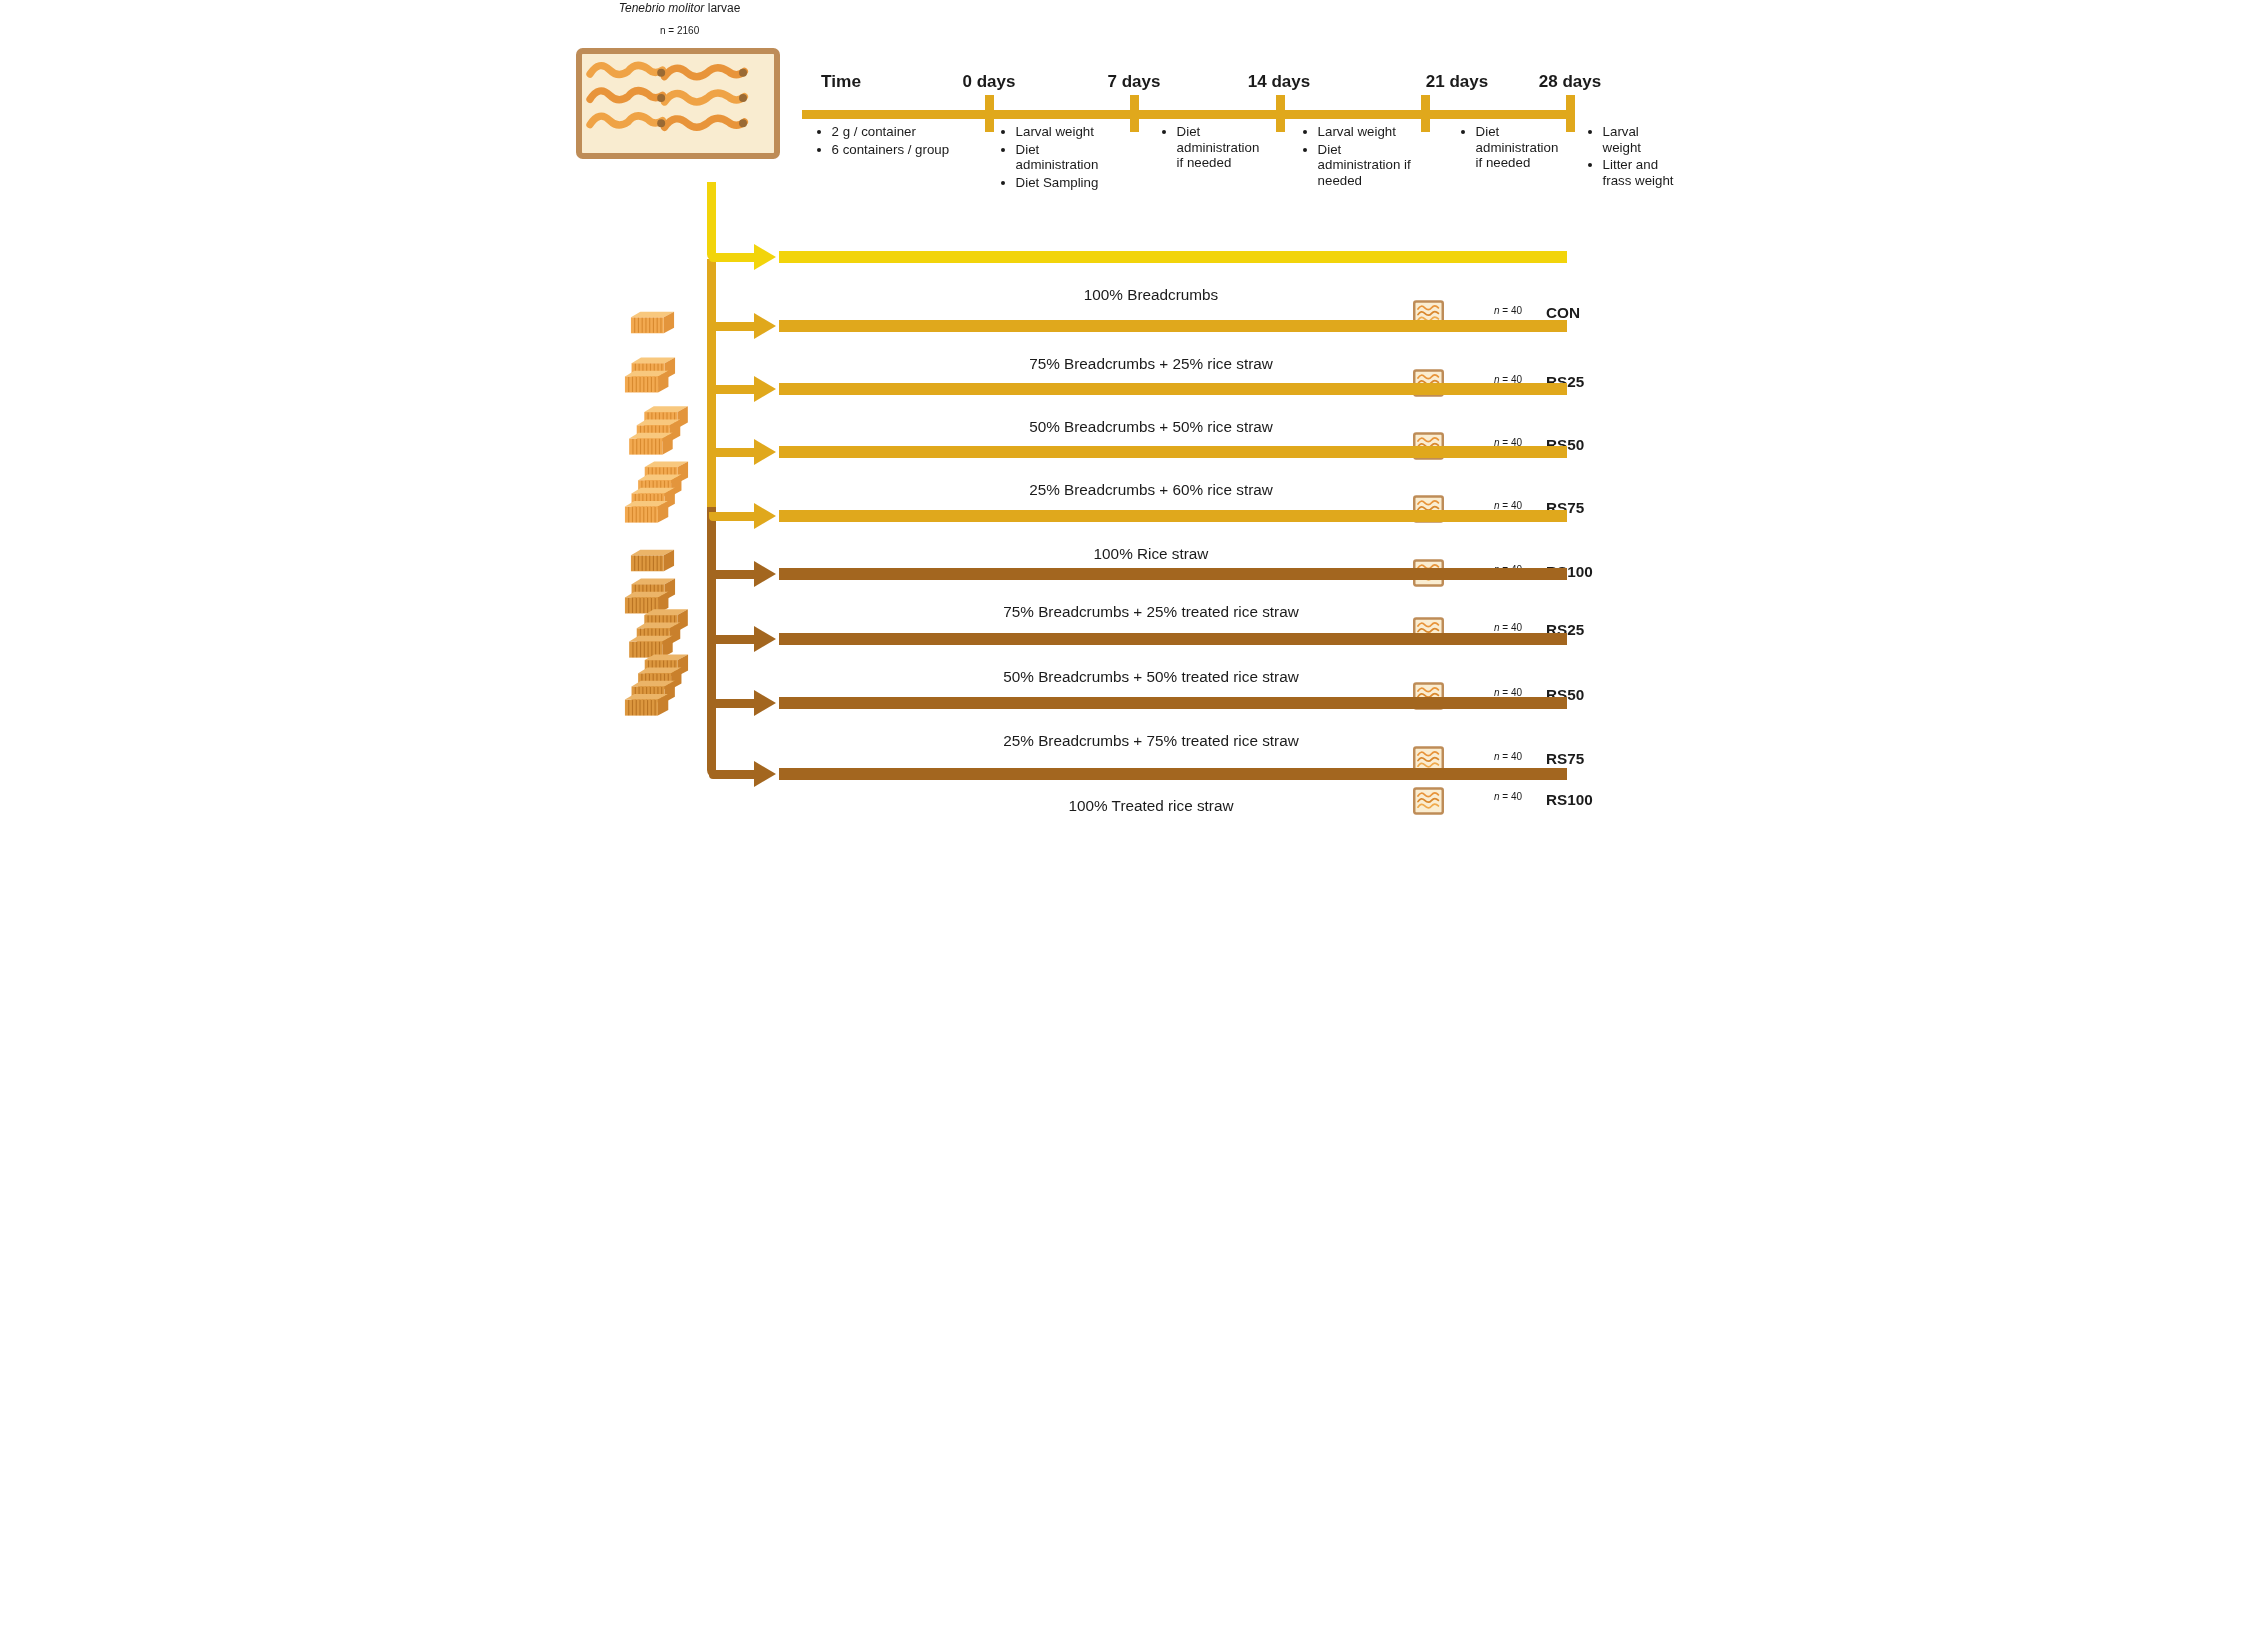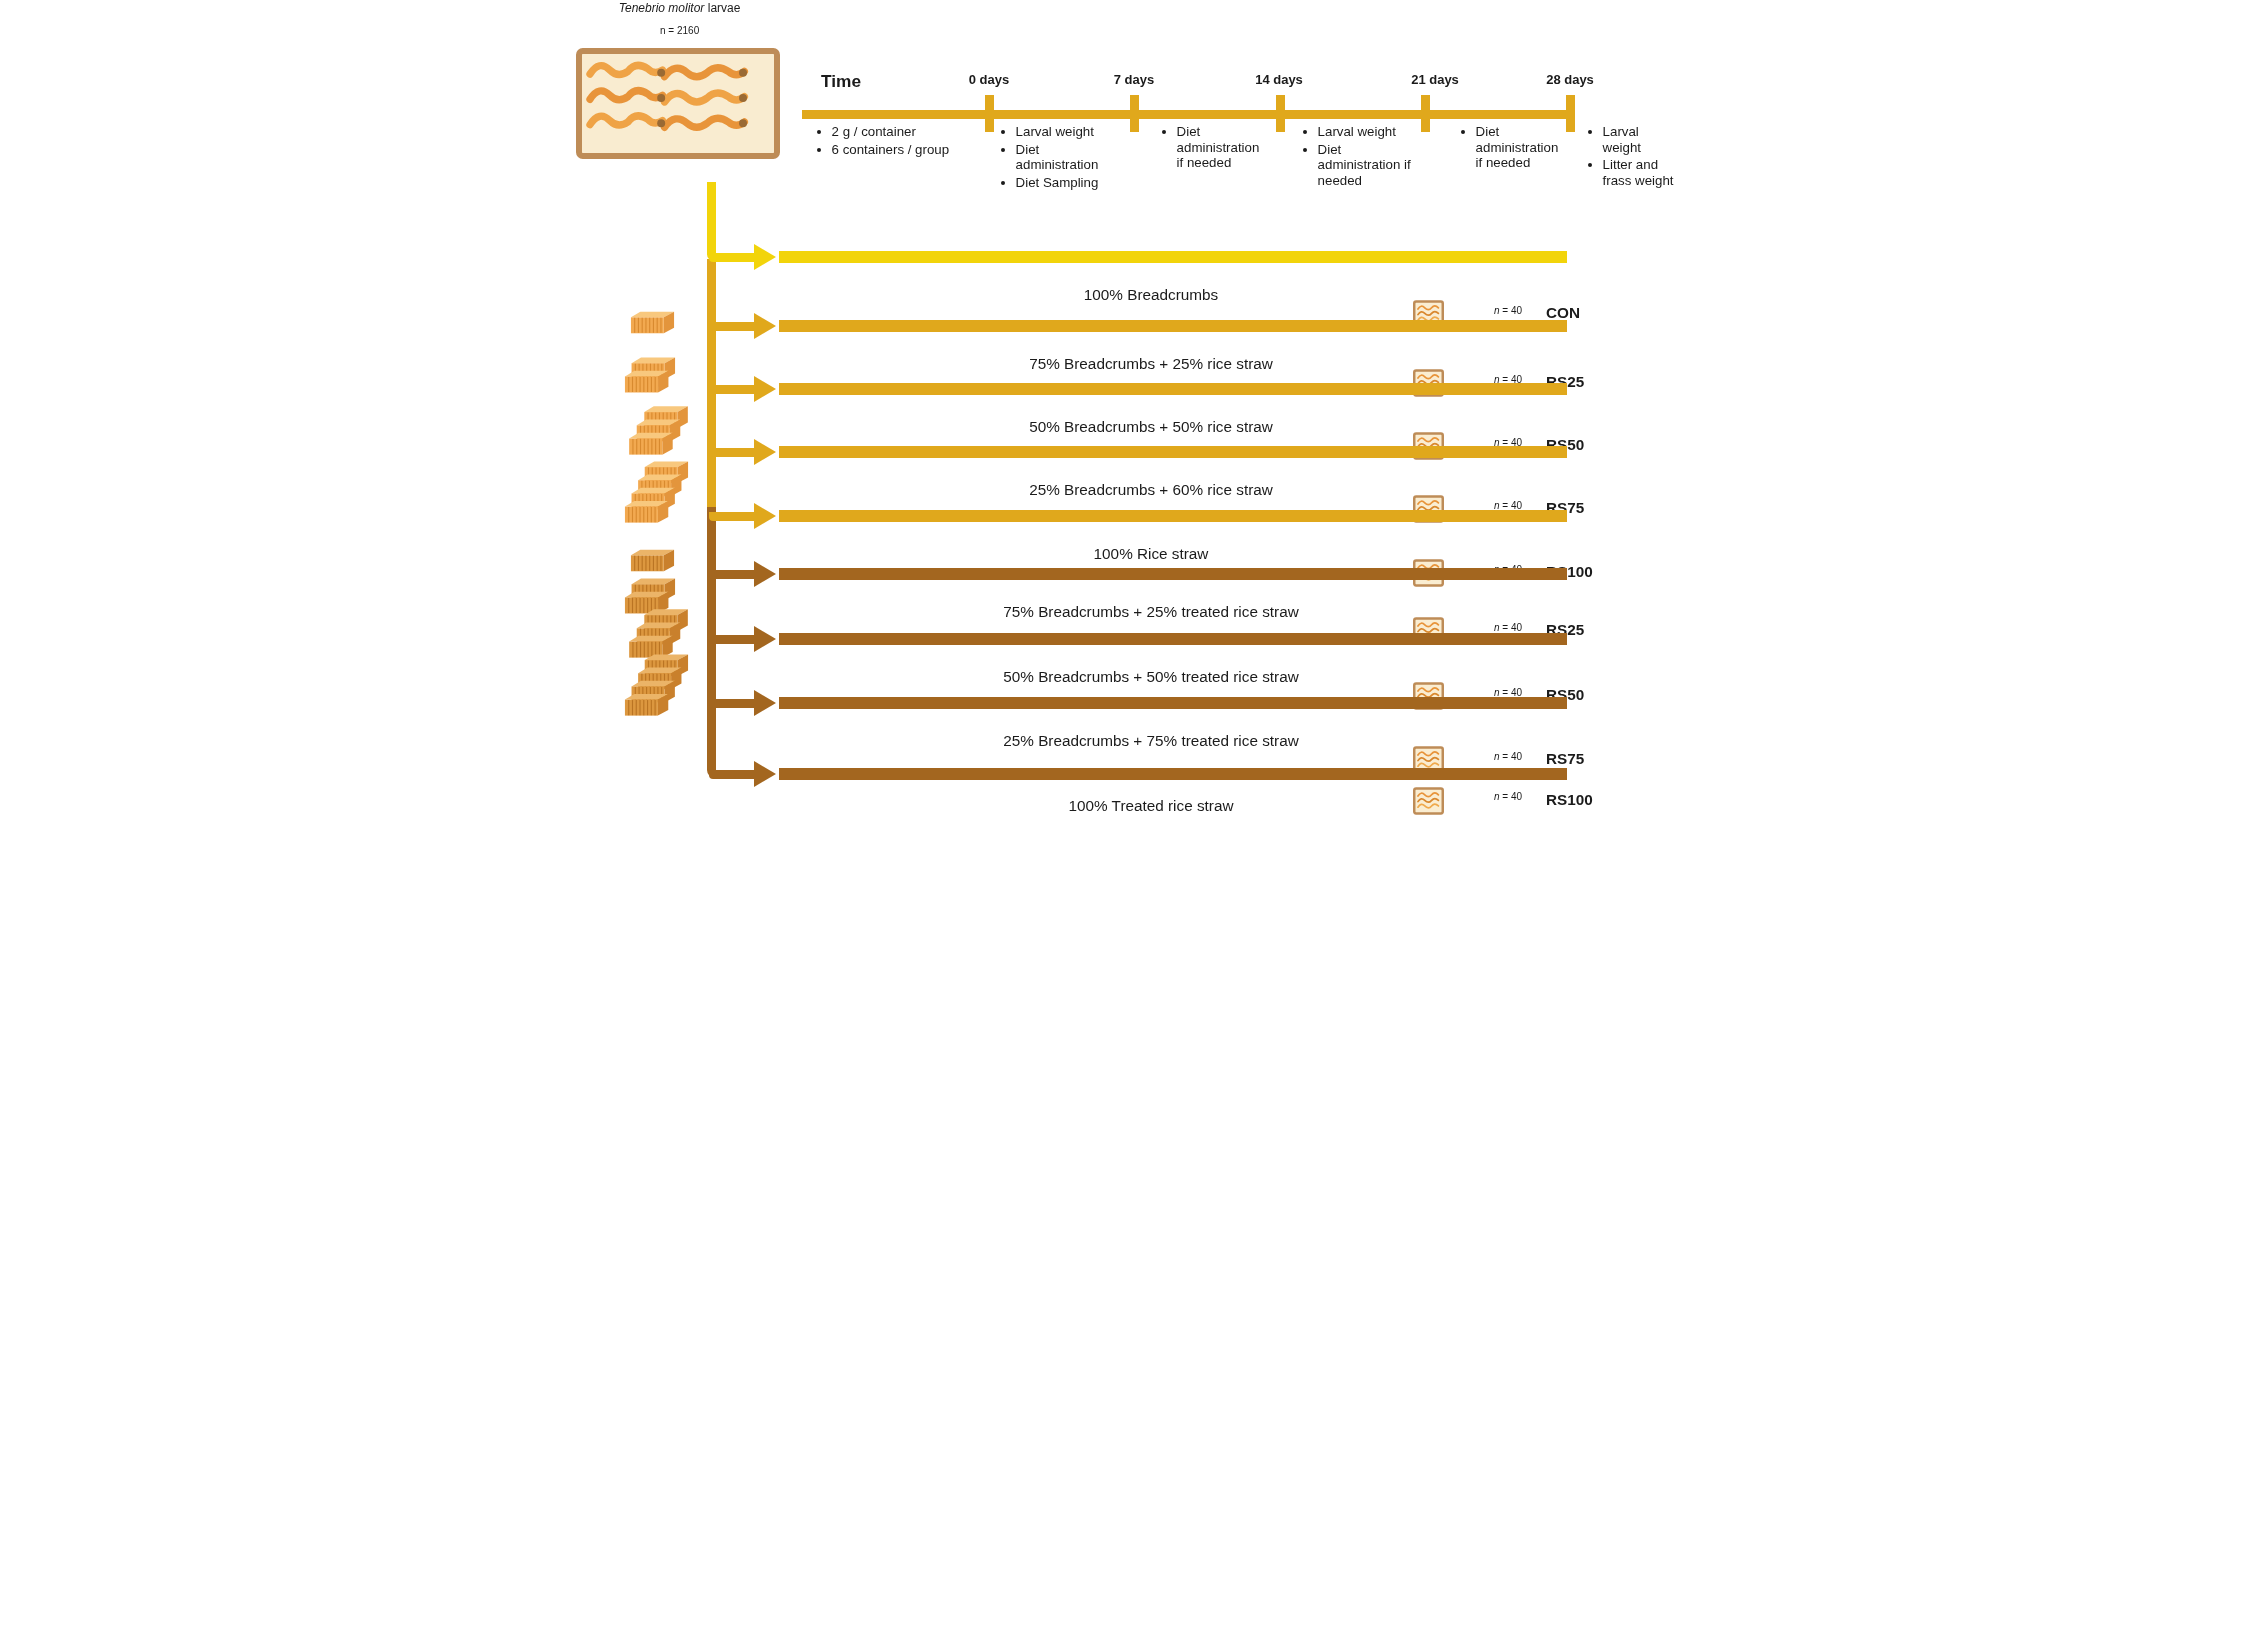--- a/index.html
+++ b/index.html
@@ -9,21 +9,21 @@
   
   .pop-title{position:absolute;left:14.6px;top:1px;width:200px;text-align:center;font-size:12px;line-height:1.25;}
   .pop-title .species{font-style:italic;}
   .pop-count{position:absolute;left:14.6px;top:25px;width:200px;text-align:center;font-size:10px;}
   .larvae-box{position:absolute;left:11.3px;top:48px;width:192px;height:99px;background:#F9ECD0;border:6.7px solid #BE8C57;border-radius:6.7px;}
 
   
   .time-label{position:absolute;left:256px;top:71px;font-size:17.3px;font-weight:bold;}
   .tl-line{position:absolute;left:237px;top:110px;width:773px;height:8.6px;background:#E0A81C;}
   .tl-tick{position:absolute;top:95px;width:8.6px;height:37px;background:#E0A81C;}
-  .tl-day{position:absolute;top:72px;transform:translateX(-50%);font-size:13px;font-weight:bold;white-space:nowrap;}
+  .tl-day{position:absolute;top:72px;transform:translateX(-50%);font-size:17px;font-weight:bold;white-space:nowrap;}
   .tl-list{position:absolute;top:124px;margin:0;padding:0 0 0 14.6px;font-size:13.3px;line-height:1.18;}
   .tl-list li{margin:0 0 2px 0;}
 
   
   .trunk{position:absolute;left:142px;width:8.6px;}
   .trunk.yellow{top:182px;height:79px;background:#F2D40B;border-bottom-left-radius:6.7px;}
   .trunk.amber{top:259px;height:251px;background:#E0A81C;}
   .trunk.brown{top:507px;height:271px;background:#A3661F;border-bottom-left-radius:8px;}
 
   
@@ -119,21 +119,21 @@
 
   <div class="tl-tick" style="left:420px"></div>
   <div class="tl-tick" style="left:565px"></div>
   <div class="tl-tick" style="left:711px"></div>
   <div class="tl-tick" style="left:856px"></div>
   <div class="tl-tick" style="left:1001px"></div>
 
   <div class="tl-day" style="left:424px">0 days</div>
   <div class="tl-day" style="left:569px">7 days</div>
   <div class="tl-day" style="left:714px">14 days</div>
-  <div class="tl-day" style="left:870px">21 days</div>
+  <div class="tl-day" style="left:892px">21 days</div>
   <div class="tl-day" style="left:1005px">28 days</div>
 
   <ul class="tl-list" style="left:252px;width:166px">
     <li>2 g / container</li>
     <li>6 containers / group</li>
   </ul>
   <ul class="tl-list" style="left:436px;width:106px">
     <li>Larval weight</li>
     <li>Diet administration</li>
     <li>Diet Sampling</li>

